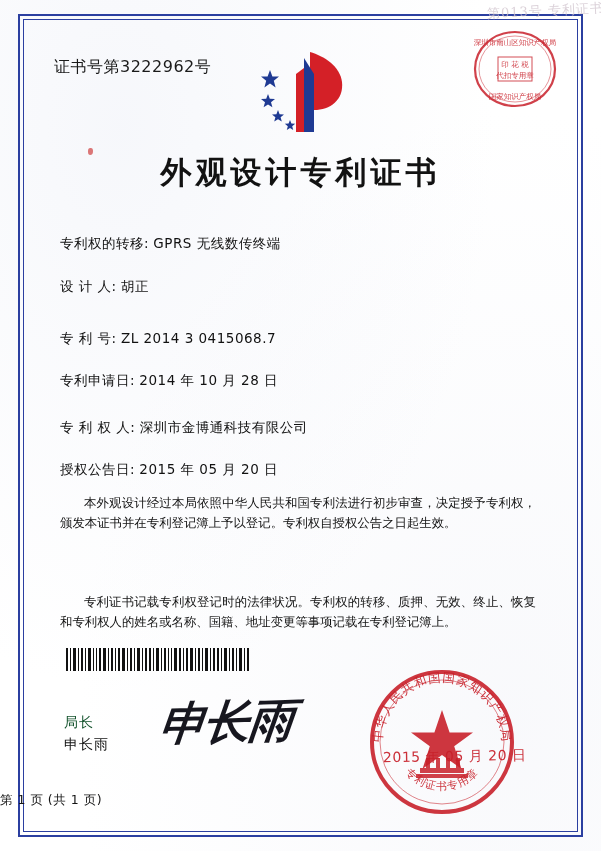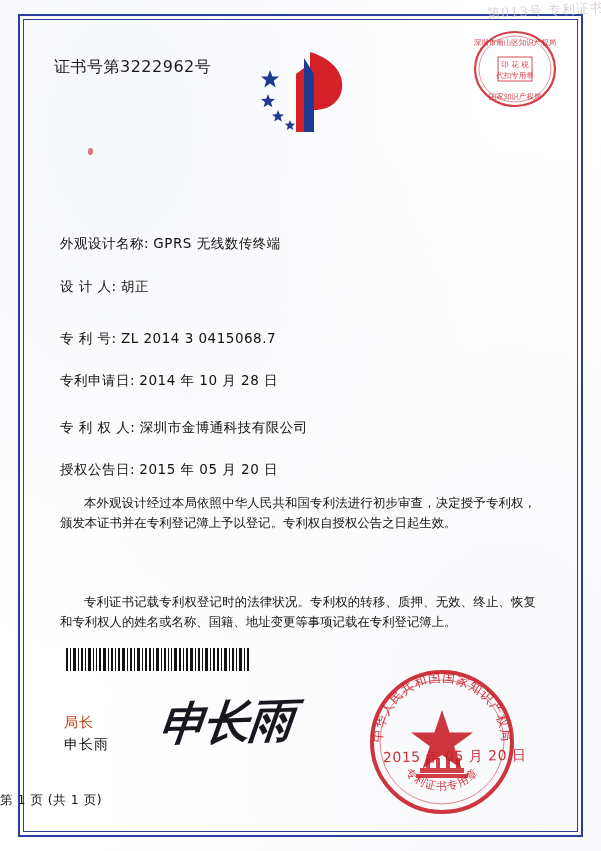--- a/index.html
+++ b/index.html
@@ -149,21 +149,21 @@
     display: block;
   }
 
   
   .director-label {
     position: absolute;
     left: 64px;
     top: 714px;
     font-size: 14px;
     letter-spacing: 1px;
-    color: #c2410c;
+    color: #14532d;
   }
   .director-name {
     position: absolute;
     left: 64px;
     top: 736px;
     font-size: 14px;
     letter-spacing: 1px;
     color: #111;
   }
   
@@ -265,23 +265,24 @@
         <text x="43" y="16" text-anchor="middle">深圳市南山区知识产权局</text>
         <text x="43" y="38" text-anchor="middle">印 花 税</text>
         <text x="43" y="49" text-anchor="middle">代扣专用章</text>
         <text x="43" y="70" text-anchor="middle">国家知识产权局</text>
       </g>
     </svg>
   </div>
 
   <div class="speck"></div>
 
+  <div class="main-title">外观设计专利证书</div>
 
   <div class="field" style="top:235px">
-    <span class="lbl">外观设计名称:</span>
+    <span class="lbl">专利权的转移:</span>
     <span class="val">GPRS 无线数传终端</span>
   </div>
 
   <div class="field" style="top:278px">
     <span class="lbl">设 计 人:</span>
     <span class="val">胡正</span>
   </div>
 
   <div class="field" style="top:330px">
     <span class="lbl">专 利 号:</span>

